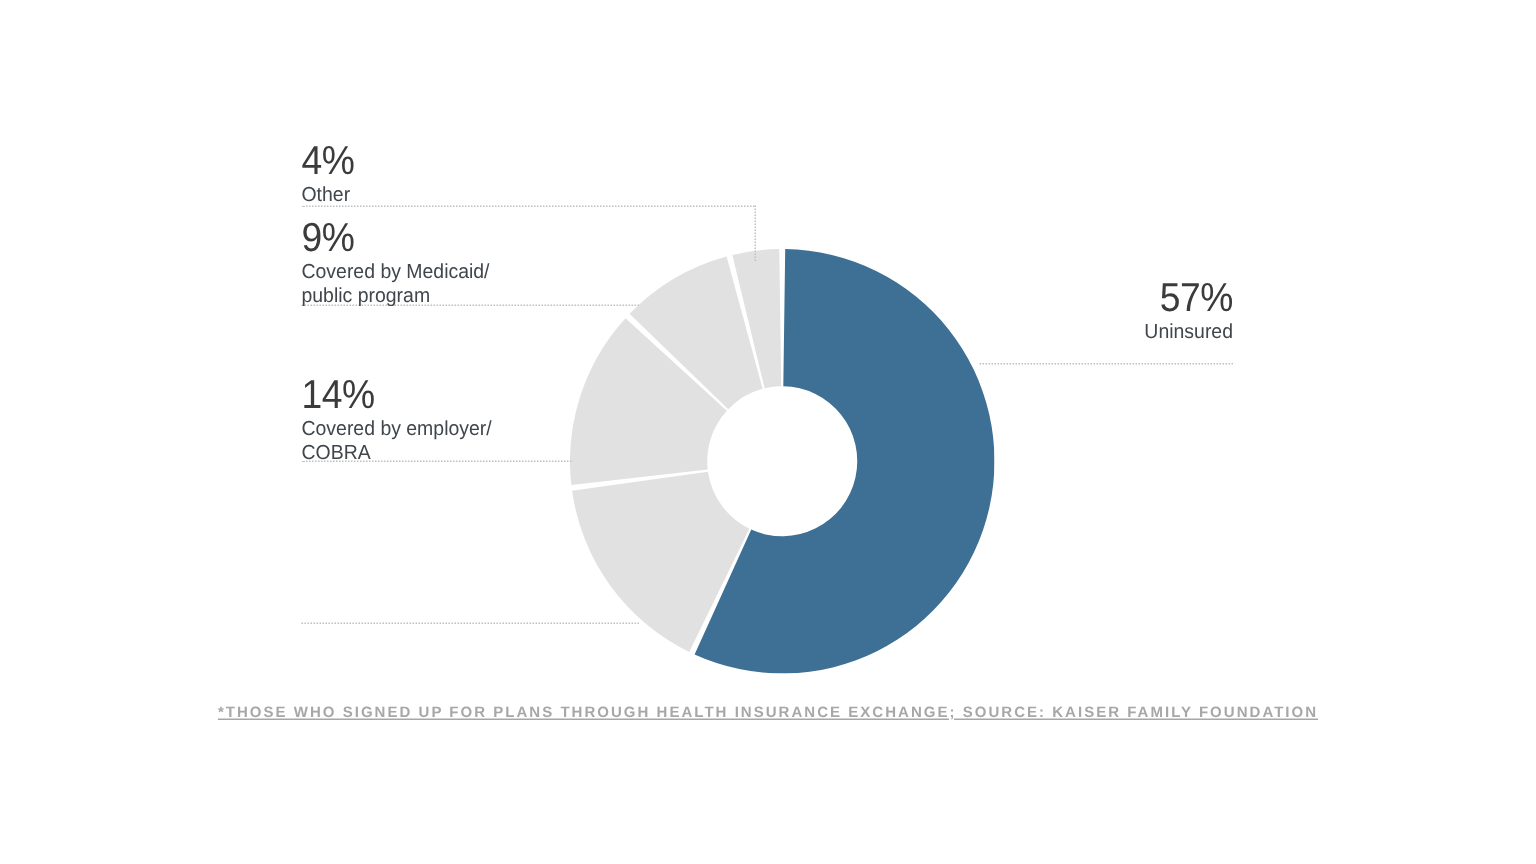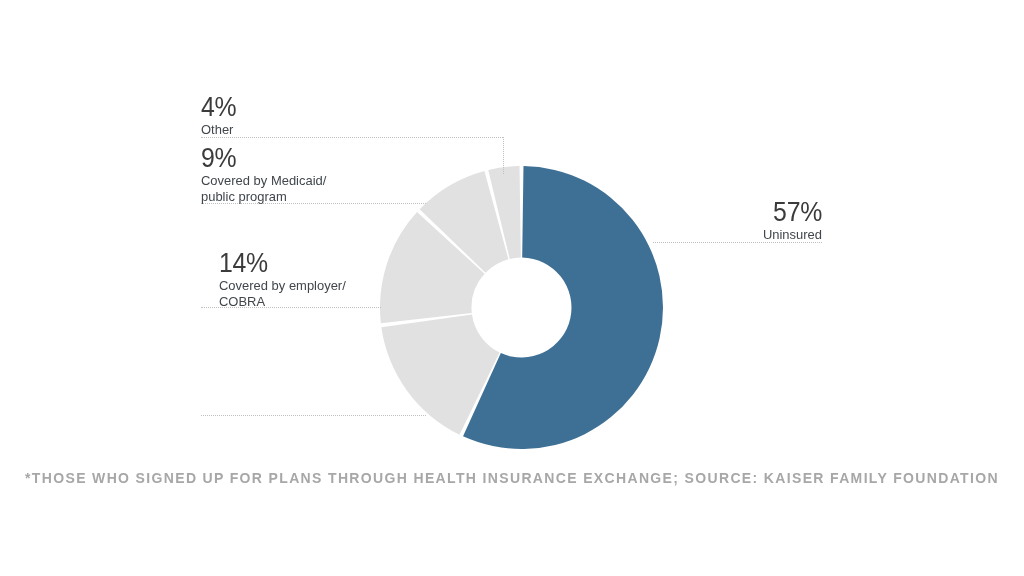--- a/index.html
+++ b/index.html
@@ -85,25 +85,26 @@
   }
 
   
   #footnote {
     position: absolute;
     left: 0;
     top: 470px;
     width: 1024px;
     text-align: center;
     font-family: "Liberation Sans", sans-serif;
-    font-size: 14px;
+    font-size: 10px;
     font-weight: 700;
     letter-spacing: 1.35px;
     color: #a7a7a7;
     white-space: nowrap;
+    text-decoration: underline;
   }
 </style>
 </head>
 <body>
 
 <div id="stage">
 
   <div id="donut-wrap">
     <svg id="donut-svg" viewBox="0 0 283 283">
       <g id="slices">
@@ -131,27 +132,27 @@
     <div class="pct">4%</div>
     <div class="desc">Other</div>
   </div>
 
   <div class="callout" style="left:201px; top:144px;">
     <div class="pct">9%</div>
     <div class="desc">Covered by Medicaid/
 public program</div>
   </div>
 
-  <div class="callout" style="left:219px; top:249px;">
+  <div class="callout" style="left:201px; top:249px;">
     <div class="pct">14%</div>
     <div class="desc">Covered by employer/
 COBRA</div>
   </div>
 
 
-  <div class="callout right" style="left:622px; top:198px; width:200px;text-align:right;">
+  <div class="callout right" style="left:622px; top:184px; width:200px;text-align:right;">
     <div class="pct">57%</div>
     <div class="desc">Uninsured</div>
   </div>
 
   <div id="footnote">*THOSE WHO SIGNED UP FOR PLANS THROUGH HEALTH INSURANCE EXCHANGE; SOURCE: KAISER FAMILY FOUNDATION</div>
 
 </div>
 
 </body></html>

